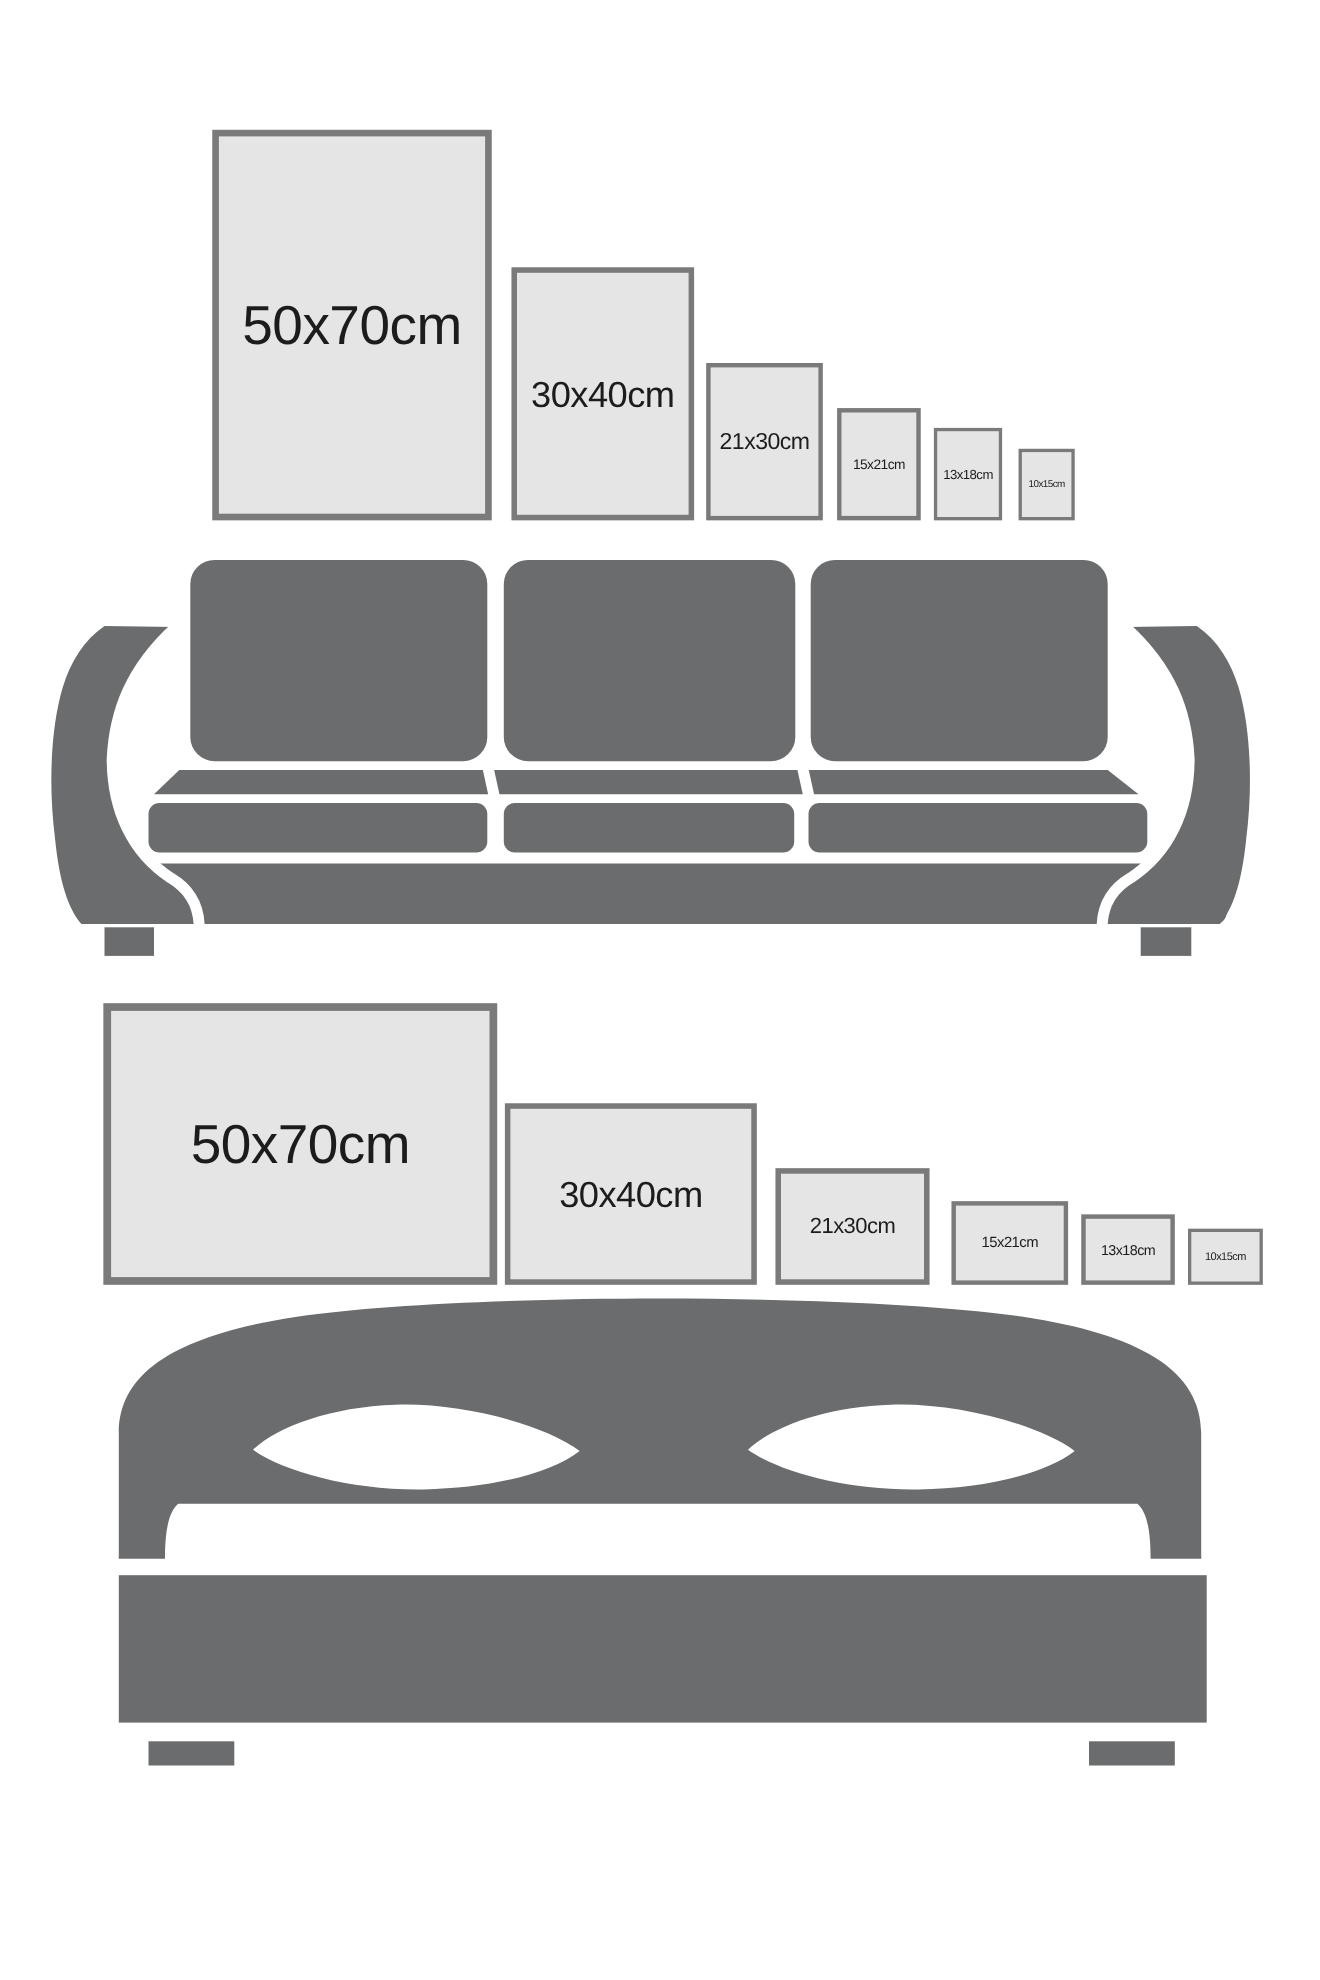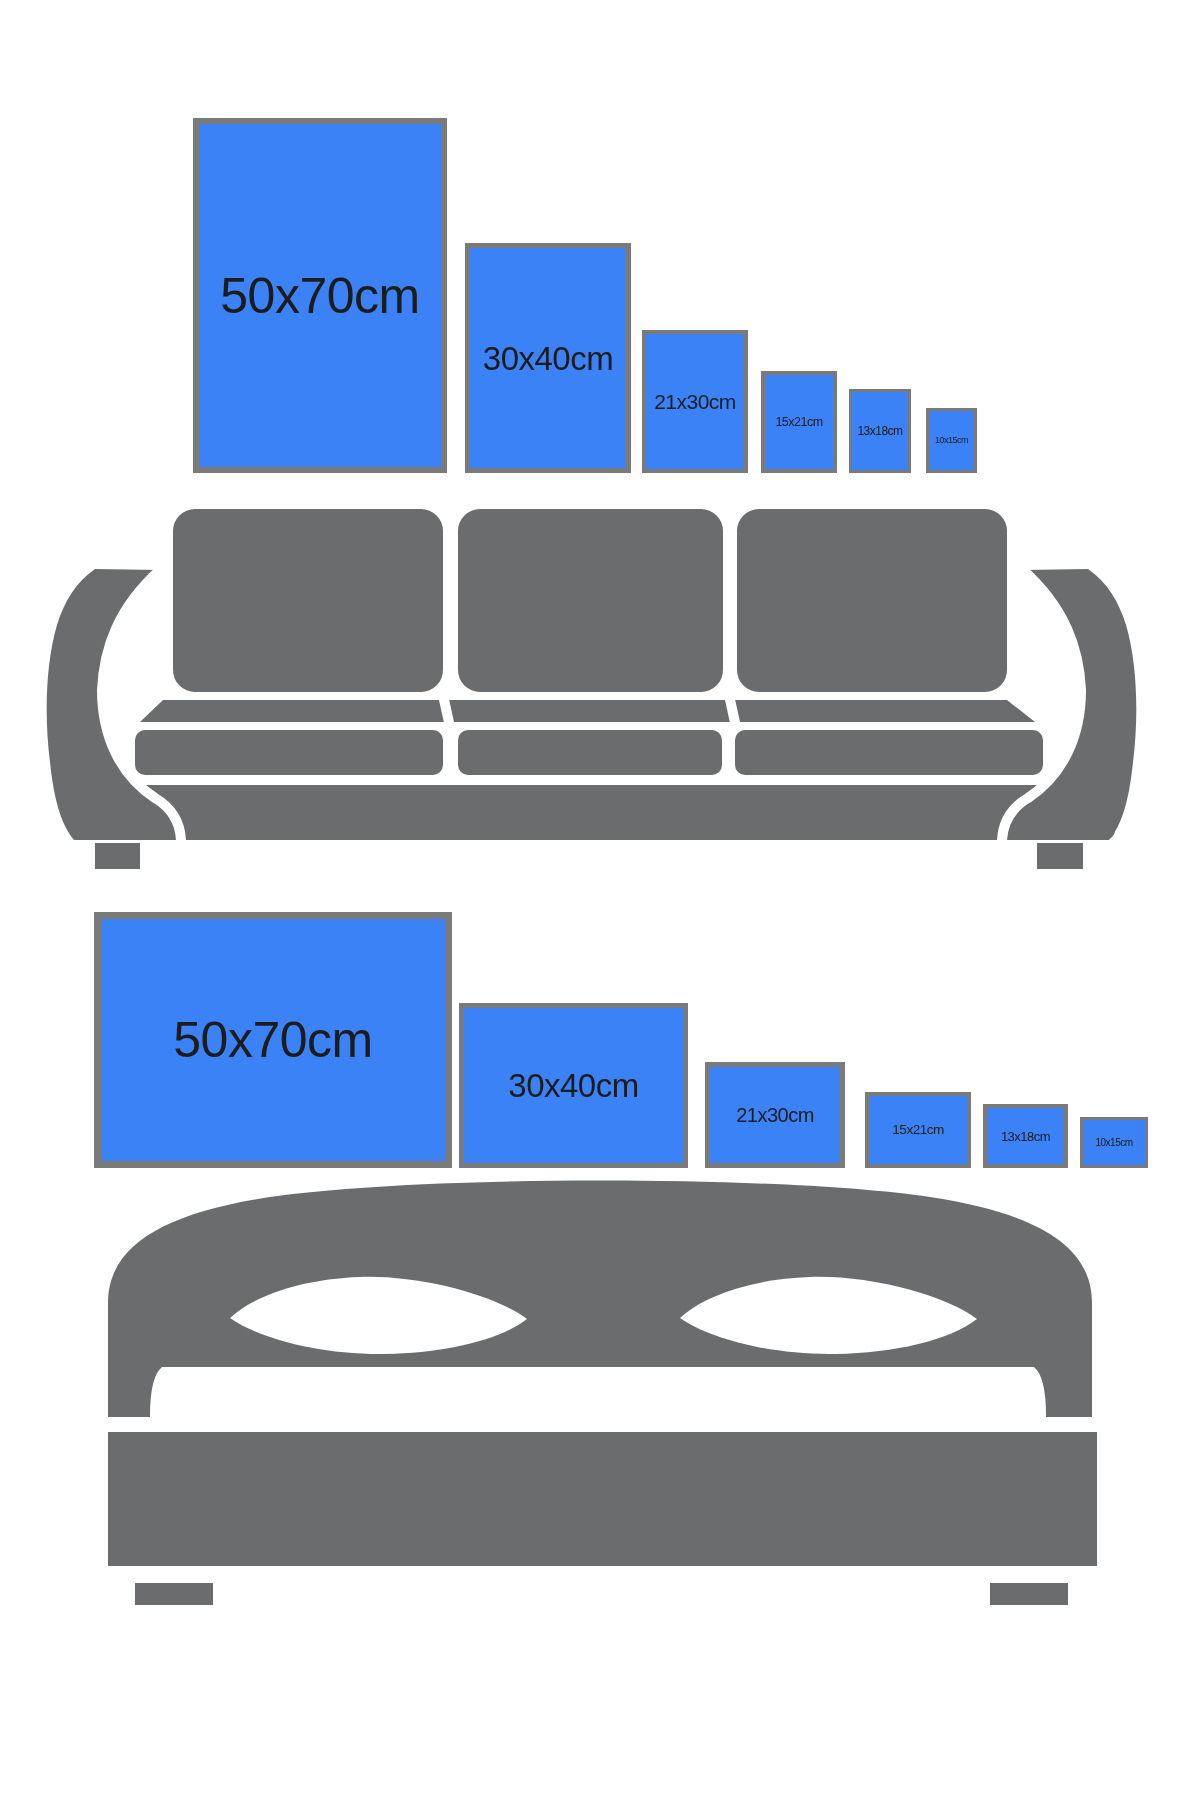--- a/index.html
+++ b/index.html
@@ -11,21 +11,21 @@
   #canvas {
     position: relative;
     width: 1200px;
     height: 1800px;
     background: var(--bg, #ffffff);
     overflow: hidden;
   }
   .size-frame {
     position: absolute;
     box-sizing: border-box;
-    background: #3b82f6;
+    background: #e5e5e5;
     border-style: solid;
     border-color: var(--frame-border, #7a7a7a);
     display: flex;
     align-items: center;
     justify-content: center;
     text-align: right;
   }
   .size-frame .frame-label {
     color: var(--label-text, #1c1c1c);
     line-height: 1;

